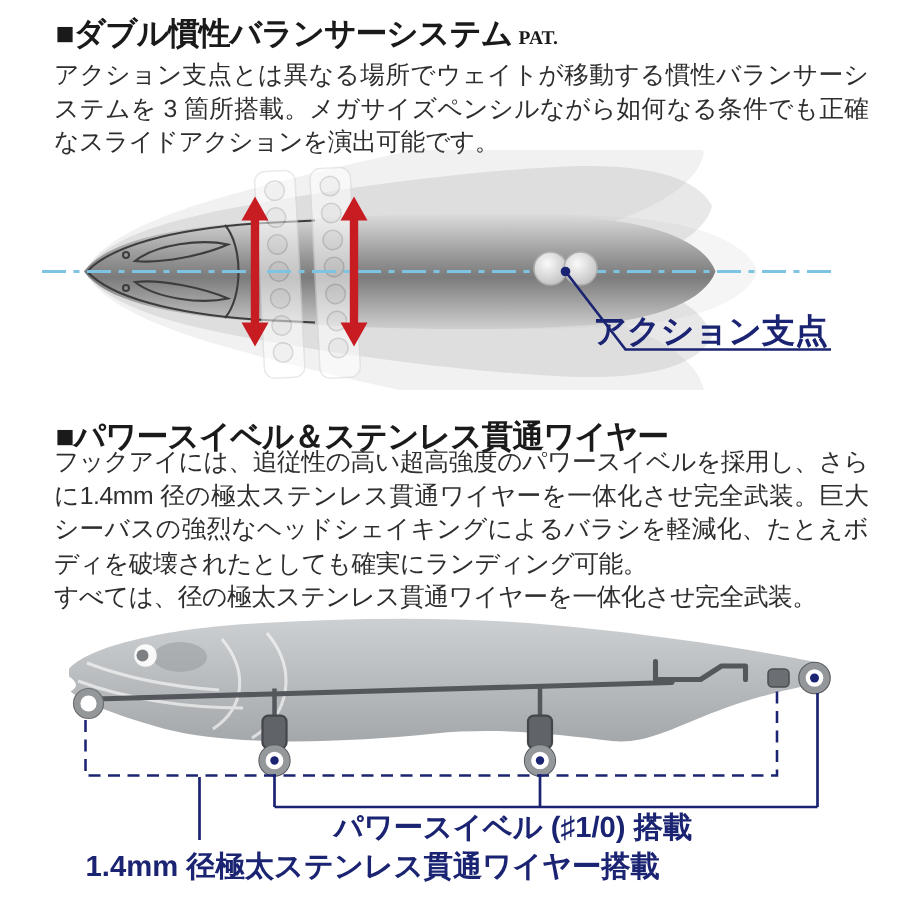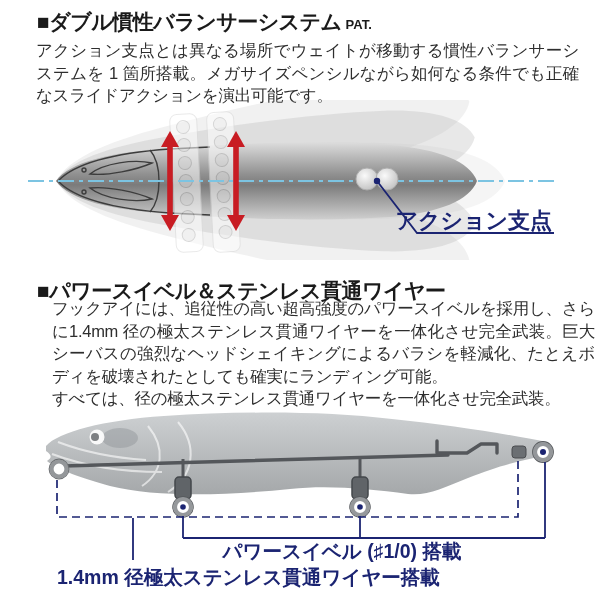--- a/index.html
+++ b/index.html
@@ -4,43 +4,43 @@
 <style>
   html,body{margin:0;padding:0;background:#ffffff;}
   .page{
     position:relative;width:600px;height:600px;background:#ffffff;overflow:hidden;
     font-family:"Liberation Sans","DejaVu Sans",sans-serif;color:#222;
   }
   .sec-title{
     position:absolute;left:37px;margin:0;font-size:21px;font-weight:bold;color:#1a1a1a;
     letter-spacing:-0.5px;white-space:nowrap;
   }
-  .sec-title .pat{font-size:13px;font-weight:bold;color:#1a1a1a;margin-left:4px;letter-spacing:0;}
+  .sec-title .pat{font-size:13px;font-weight:bold;color:#1a1a1a;margin-left:4px;letter-spacing:0;font-family:Liberation Serif, serif;}
   .sec-body{
     position:absolute;left:36px;width:543px;margin:0;font-size:16.5px;line-height:22.5px;
     color:#2e2e2e;font-weight:500;text-align:justify;letter-spacing:-0.3px;
   }
   #title1{top:8px;}
   #para1{top:39px;}
   #title2{top:277px;text-align:center;}
-  #para2{top:297px;margin-left:16px;}
+  #para2{top:297px;}
   svg{position:absolute;left:0;display:block;}
   #diagram1{top:100px;}
   #diagram2{top:408px;}
   .navy-text{fill:#1b2472;font-weight:bold;font-family:inherit;}
 </style>
 </head>
 <body>
 
 <div class="page">
 
   <h2 class="sec-title" id="title1">
     <span>■ダブル慣性バランサーシステム</span><span class="pat">PAT.</span>
   </h2>
-  <p class="sec-body" id="para1">アクション支点とは異なる場所でウェイトが移動する慣性バランサーシステムを 1 箇所搭載。メガサイズペンシルながら如何なる条件でも正確なスライドアクションを演出可能です。</p>
+  <p class="sec-body" id="para1">アクション支点とは異なる場所でウェイトが移動する慣性バランサーシステムを 3 箇所搭載。メガサイズペンシルながら如何なる条件でも正確なスライドアクションを演出可能です。</p>
 
   <svg id="diagram1" width="600" height="160" viewBox="0 0 600 160">
     <defs>
       <linearGradient id="bodyGrad1" x1="0" y1="0" x2="0" y2="1">
         <stop offset="0" stop-color="#dcdcdc"></stop>
         <stop offset="0.42" stop-color="#8f8f8f"></stop>
         <stop offset="0.55" stop-color="#7b7b7b"></stop>
         <stop offset="1" stop-color="#cfcfcf"></stop>
       </linearGradient>
       <radialGradient id="wGrad" cx="0.4" cy="0.35" r="0.8">

